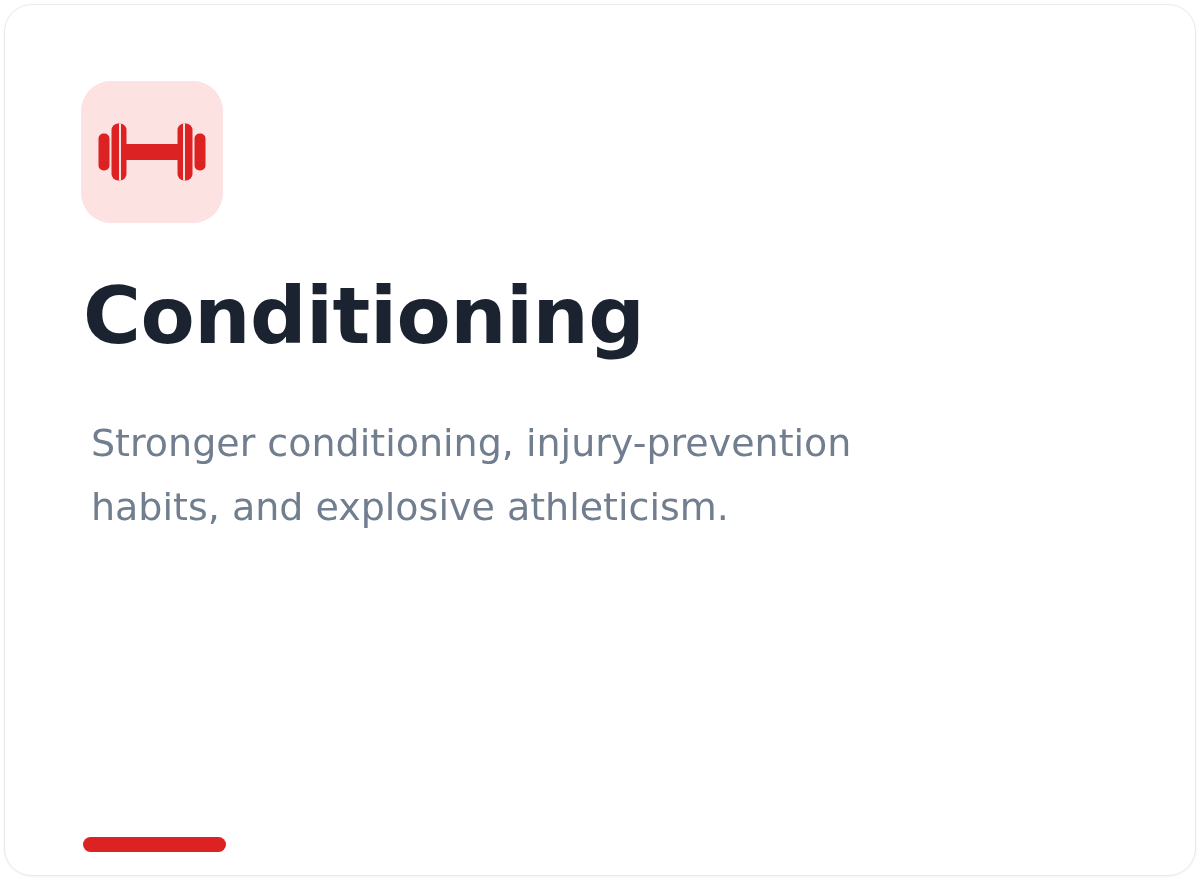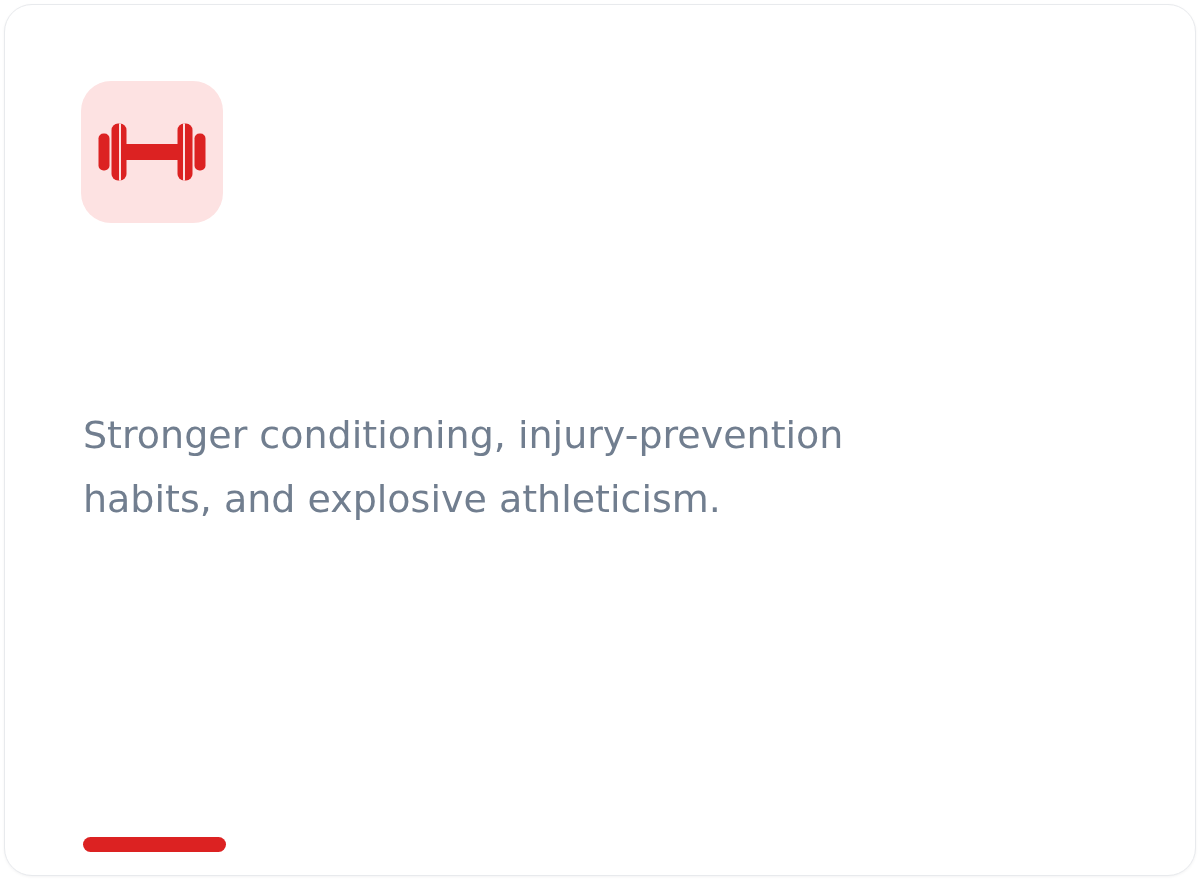--- a/index.html
+++ b/index.html
@@ -61,21 +61,21 @@
     color: #1b2230;
     white-space: nowrap;
   }
 
   
   .desc {
     position: absolute;
     left: 78px;
     top: 398px;
     width: 790px;
-    margin: 0;
+    margin: 8px;
     font-size: 38px;
     font-weight: 400;
     line-height: 64px;
     color: #717e8f;
   }
 
   
   .accent-bar {
     position: absolute;
     left: 78px;
@@ -107,18 +107,19 @@
           <rect x="96.5" y="42.5" width="15" height="57" rx="6.5"></rect>
 
           <rect x="102.0" y="42.5" width="2" height="57" fill="#fde2e2"></rect>
 
           <rect x="113.5" y="52.5" width="11" height="37" rx="5"></rect>
         </g>
       </svg>
     </span>
   </div>
 
+  <h1 class="title">Conditioning</h1>
 
   <p class="desc">Stronger conditioning, injury-prevention habits, and explosive athleticism.</p>
 
   <div class="accent-bar"></div>
 
 </div>
 
 </body></html>

